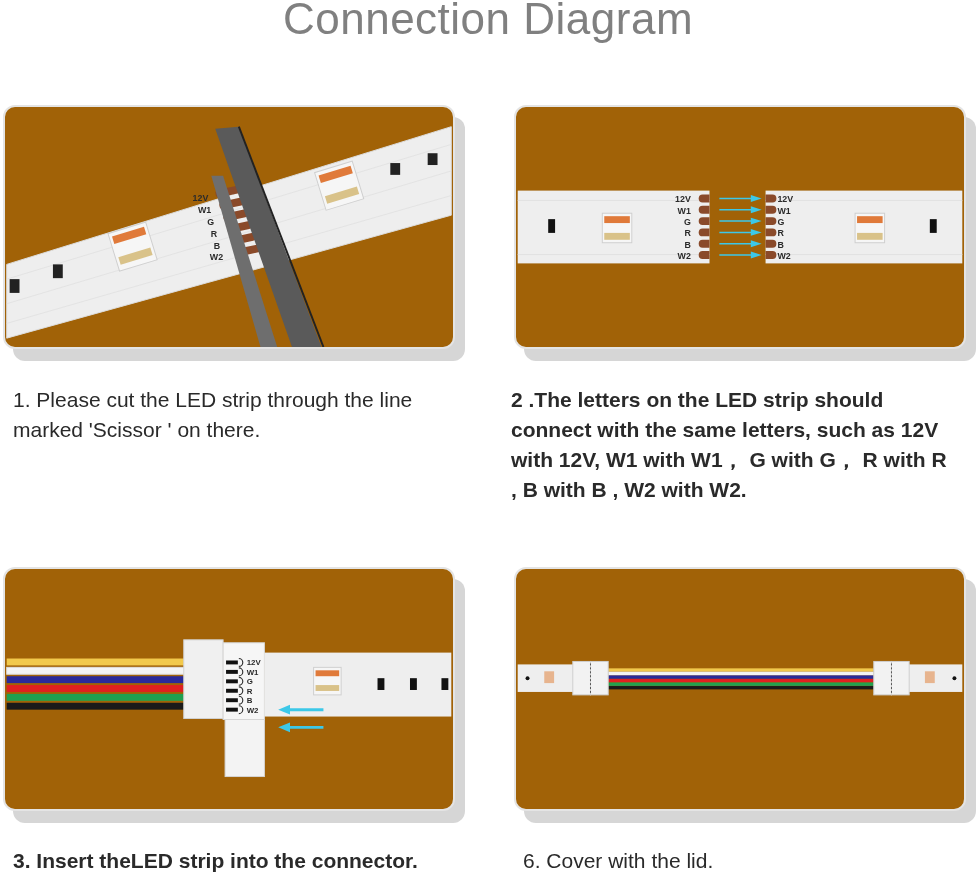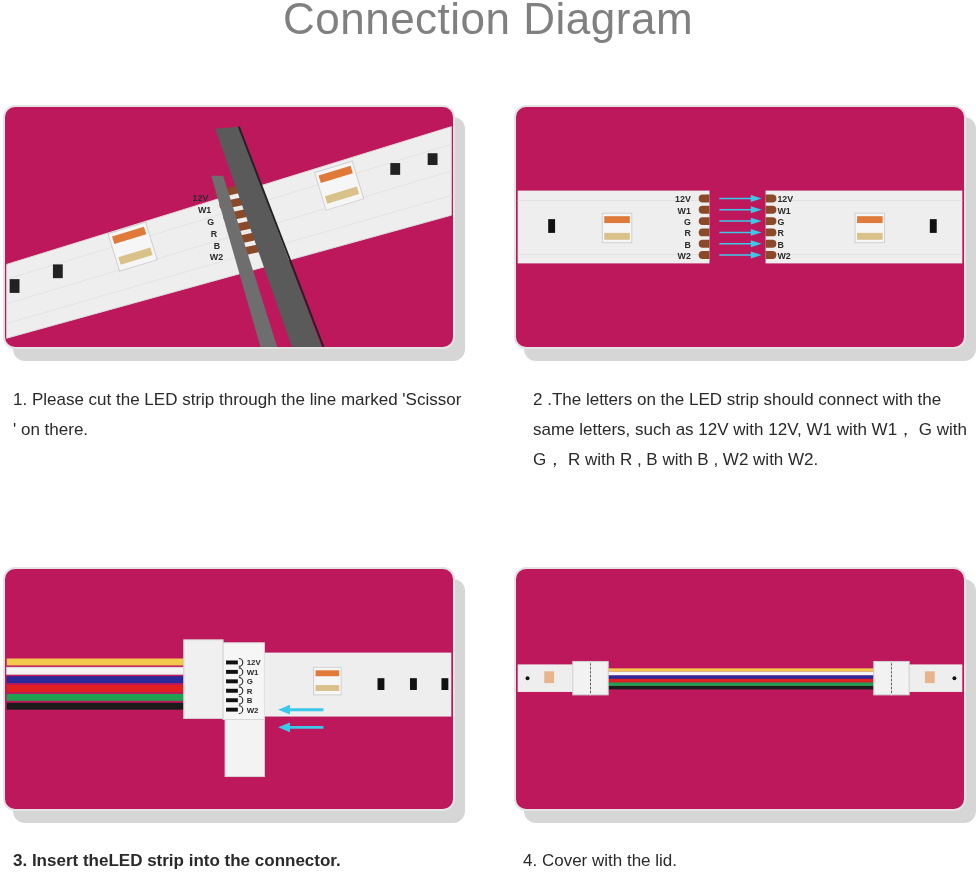--- a/index.html
+++ b/index.html
@@ -11,34 +11,34 @@
     font-size: 44px; color: #808080; letter-spacing: 0.5px; font-weight: normal;
   }
 
   .panel-wrap { position: absolute; }
   .panel-shadow {
     position: absolute; left: 10px; top: 12px; right: -10px; bottom: -12px;
     background: #d6d6d6; border-radius: 12px;
   }
   .panel {
     position: absolute; left: 0; top: 0; right: 0; bottom: 0;
-    background: #be185d; border: 2px solid #e4e4e4; border-radius: 12px; overflow: hidden;
+    background: #a16207; border: 2px solid #e4e4e4; border-radius: 12px; overflow: hidden;
   }
   .panel svg { position: absolute; left: 0; top: 0; width: 100%; height: 100%; }
 
   #p1 { left: 3px;   top: 105px; width: 452px; height: 244px; }
   #p2 { left: 514px; top: 105px; width: 452px; height: 244px; }
   #p3 { left: 3px;   top: 567px; width: 452px; height: 244px; }
   #p4 { left: 514px; top: 567px; width: 452px; height: 244px; }
 
   .caption {
-    position: absolute; font-size: 17px; line-height: 30px; color: #2a2a2a;
+    position: absolute; font-size: 21px; line-height: 30px; color: #2a2a2a;
   }
   #c1 { left: 13px;  top: 385px; width: 450px; }
-  #c2 { left: 533px; top: 385px; width: 440px; }
+  #c2 { left: 511px; top: 385px; width: 440px; font-weight: bold; }
   #c3 { left: 13px;  top: 846px; width: 470px; font-weight: bold; }
   #c4 { left: 523px; top: 846px; width: 440px; }
 
   .lbl { font-family: "Liberation Sans", sans-serif; font-weight: bold; fill: #2b2b2b; }
 </style>
 </head>
 <body>
 
 <div class="title">Connection Diagram</div>
 
@@ -237,13 +237,13 @@
         <rect x="380" y="94" width="18" height="34" fill="#f2f2f2" stroke="#cfcfcf"></rect>
         <line x1="380" y1="96" x2="380" y2="126" stroke="#555" stroke-dasharray="2,2"></line>
       </g>
     </svg>
   </div>
 </div>
 
 <div class="caption" id="c1">1. Please cut the LED strip through the line marked 'Scissor ' on there.</div>
 <div class="caption" id="c2">2 .The letters on the LED strip should connect with the same letters, such as 12V with 12V, W1 with W1， G with G， R with R , B with B , W2 with W2.</div>
 <div class="caption" id="c3">3. Insert theLED strip into the connector.</div>
-<div class="caption" id="c4">4. Cover with the lid.</div>
+<div class="caption" id="c4">6. Cover with the lid.</div>
 
 </body></html>

